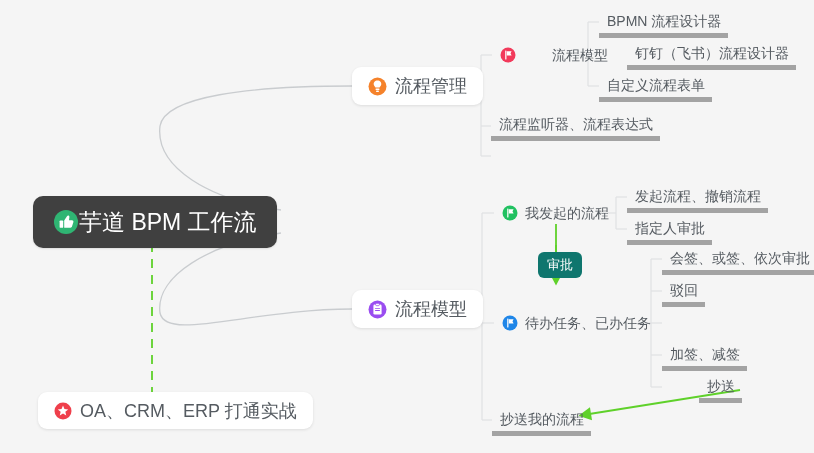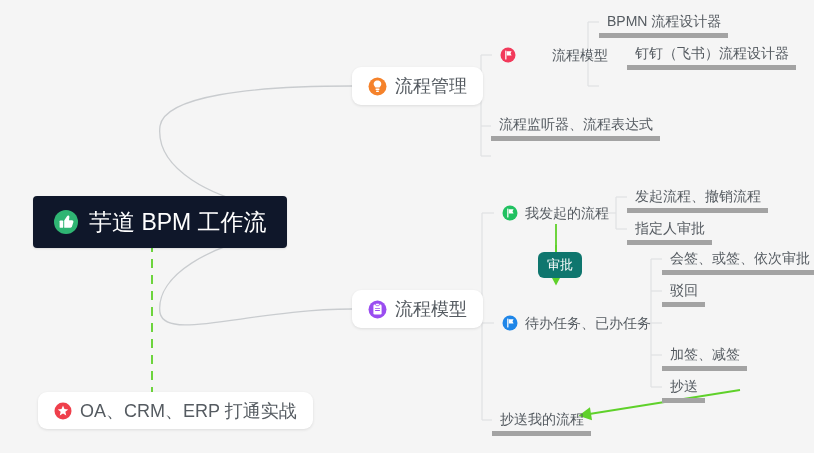--- a/index.html
+++ b/index.html
@@ -34,27 +34,27 @@
   .node {
     position: absolute;
     display: flex;
     align-items: center;
     box-sizing: border-box;
     white-space: nowrap;
   }
 
   
   .node.root {
-    background: #0f172a;
-    border-radius: 4px;
+    background: #404040;
+    border-radius: 10px;
     color: #ffffff;
     font-size: 23px;
     padding: 0 20px;
     height: 52px;
-    gap: 10px;
+    gap: 0;
     box-shadow: 0 1px 2px rgba(0,0,0,0.10);
   }
 
   
   .node.card {
     background: #ffffff;
     border-radius: 9px;
     font-size: 18px;
     padding: 0 16px;
     height: 38px;
@@ -210,20 +210,23 @@
     </span>
     <span class="label">流程模型</span>
   </div>
 
   <div class="node plain" style="left:599px; top:8px;">
     <span class="label">BPMN 流程设计器</span>
   </div>
   <div class="node plain" style="left:599px; top:40px;margin-left:28px;">
     <span class="label">钉钉（飞书）流程设计器</span>
   </div>
+  <div class="node plain" style="left:599px; top:72px;">
+    <span class="label">自定义流程表单</span>
+  </div>
 
   <div class="node plain" style="left:491px; top:111px;">
     <span class="label">流程监听器、流程表达式</span>
   </div>
 
   <div class="node card" style="left:352px; top:290px;">
     <span class="icon">
       <svg width="19" height="19" viewBox="0 0 19 19">
         <circle cx="9.5" cy="9.5" r="9" fill="#9a4df0"></circle>
         <rect x="5.4" y="4.6" width="8.2" height="10" rx="1.4" fill="#ffffff"></rect>
@@ -270,21 +273,21 @@
 
   <div class="node plain" style="left:662px; top:245px;">
     <span class="label">会签、或签、依次审批</span>
   </div>
   <div class="node plain" style="left:662px; top:277px;">
     <span class="label">驳回</span>
   </div>
   <div class="node plain" style="left:662px; top:341px;">
     <span class="label">加签、减签</span>
   </div>
-  <div class="node plain" style="left:662px; top:373px;">
+  <div class="node plain" style="left:699px; top:373px;">
     <span class="label">抄送</span>
   </div>
 
   <div class="node plain" style="left:492px; top:406px;">
     <span class="label">抄送我的流程</span>
   </div>
 
 </div>
 
 </body></html>

